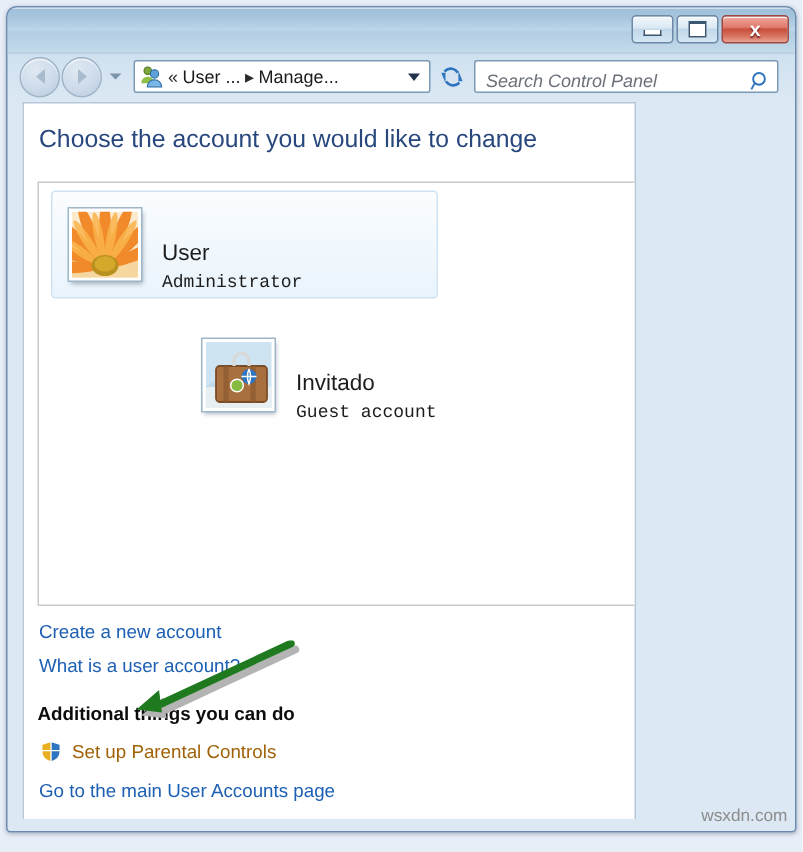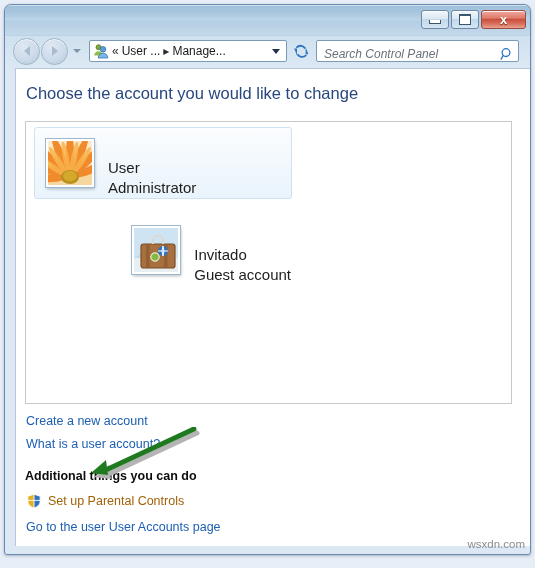--- a/index.html
+++ b/index.html
@@ -206,21 +206,21 @@
     font-style: italic;
     color: #6b7179;
     white-space: nowrap;
   }
 
   
   #client {
     position: absolute;
     left: 10px;
     top: 63px;
-    width: 521px;
+    width: 409px;
     height: 478px;
     background: #ffffff;
     border: 1px solid #b5c7d8;
     border-bottom: none;
     box-sizing: border-box;
     overflow: hidden;
   }
   #page-heading {
     position: absolute;
     left: 10px;
@@ -279,23 +279,24 @@
     overflow: hidden;
   }
   .account-text { margin-left: 14px; }
   .account-name {
     font-size: 15px;
     color: #1d1d1d;
     line-height: 1.15;
     margin-top: 29px;
   }
   .account-role {
-    font-size: 15px;
+    font-size: 12px;
     color: #1d1d1d;
     margin-top: 3px;
+    font-family: Liberation Mono, monospace;
   }
 
   
   .body-link {
     position: absolute;
     left: 10px;
     font-size: 12.5px;
     color: #1c5fb3;
     white-space: nowrap;
     cursor: pointer;
@@ -493,21 +494,21 @@
     <span id="shield-icon">
       <svg width="16" height="16" viewBox="0 0 16 16">
         <path d="M8 1.2 L14.2 3.2 V8 C14.2 11.6 11.4 14 8 15 C4.6 14 1.8 11.6 1.8 8 V3.2 Z" fill="#e8b020"></path>
         <path d="M8 1.2 L14.2 3.2 V8 C14.2 11.6 11.4 14 8 15 V1.2 Z" fill="#2f74c0"></path>
         <path d="M8 1.2 L14.2 3.2 V8 C14.2 11.6 11.4 14 8 15 C4.6 14 1.8 11.6 1.8 8 V3.2 Z" fill="none" stroke="#ffffff" stroke-width="1"></path>
         <path d="M8 1.2 V15 M1.8 7.4 H14.2" stroke="#ffffff" stroke-width=".9"></path>
       </svg>
     </span>
     <a id="link-parental">Set up Parental Controls</a>
 
-    <a class="body-link" id="link-main">Go to the user User Accounts page</a>
+    <a class="body-link" id="link-main">Go to the main User Accounts page</a>
 
     <svg id="annotation-arrow" viewBox="0 0 115 60">
       <g transform="translate(3,4)">
         <line x1="108" y1="2" x2="22" y2="42" stroke="#b4b4b4" stroke-width="5" stroke-linecap="round"></line>
         <polygon points="22,48 5,46 20,34" fill="#b4b4b4"></polygon>
       </g>
       <line x1="108" y1="2" x2="22" y2="42" stroke="#1f7a1f" stroke-width="5" stroke-linecap="round"></line>
       <polygon points="22,48 5,46 20,33" fill="#1f7a1f"></polygon>
     </svg>
   </div>

